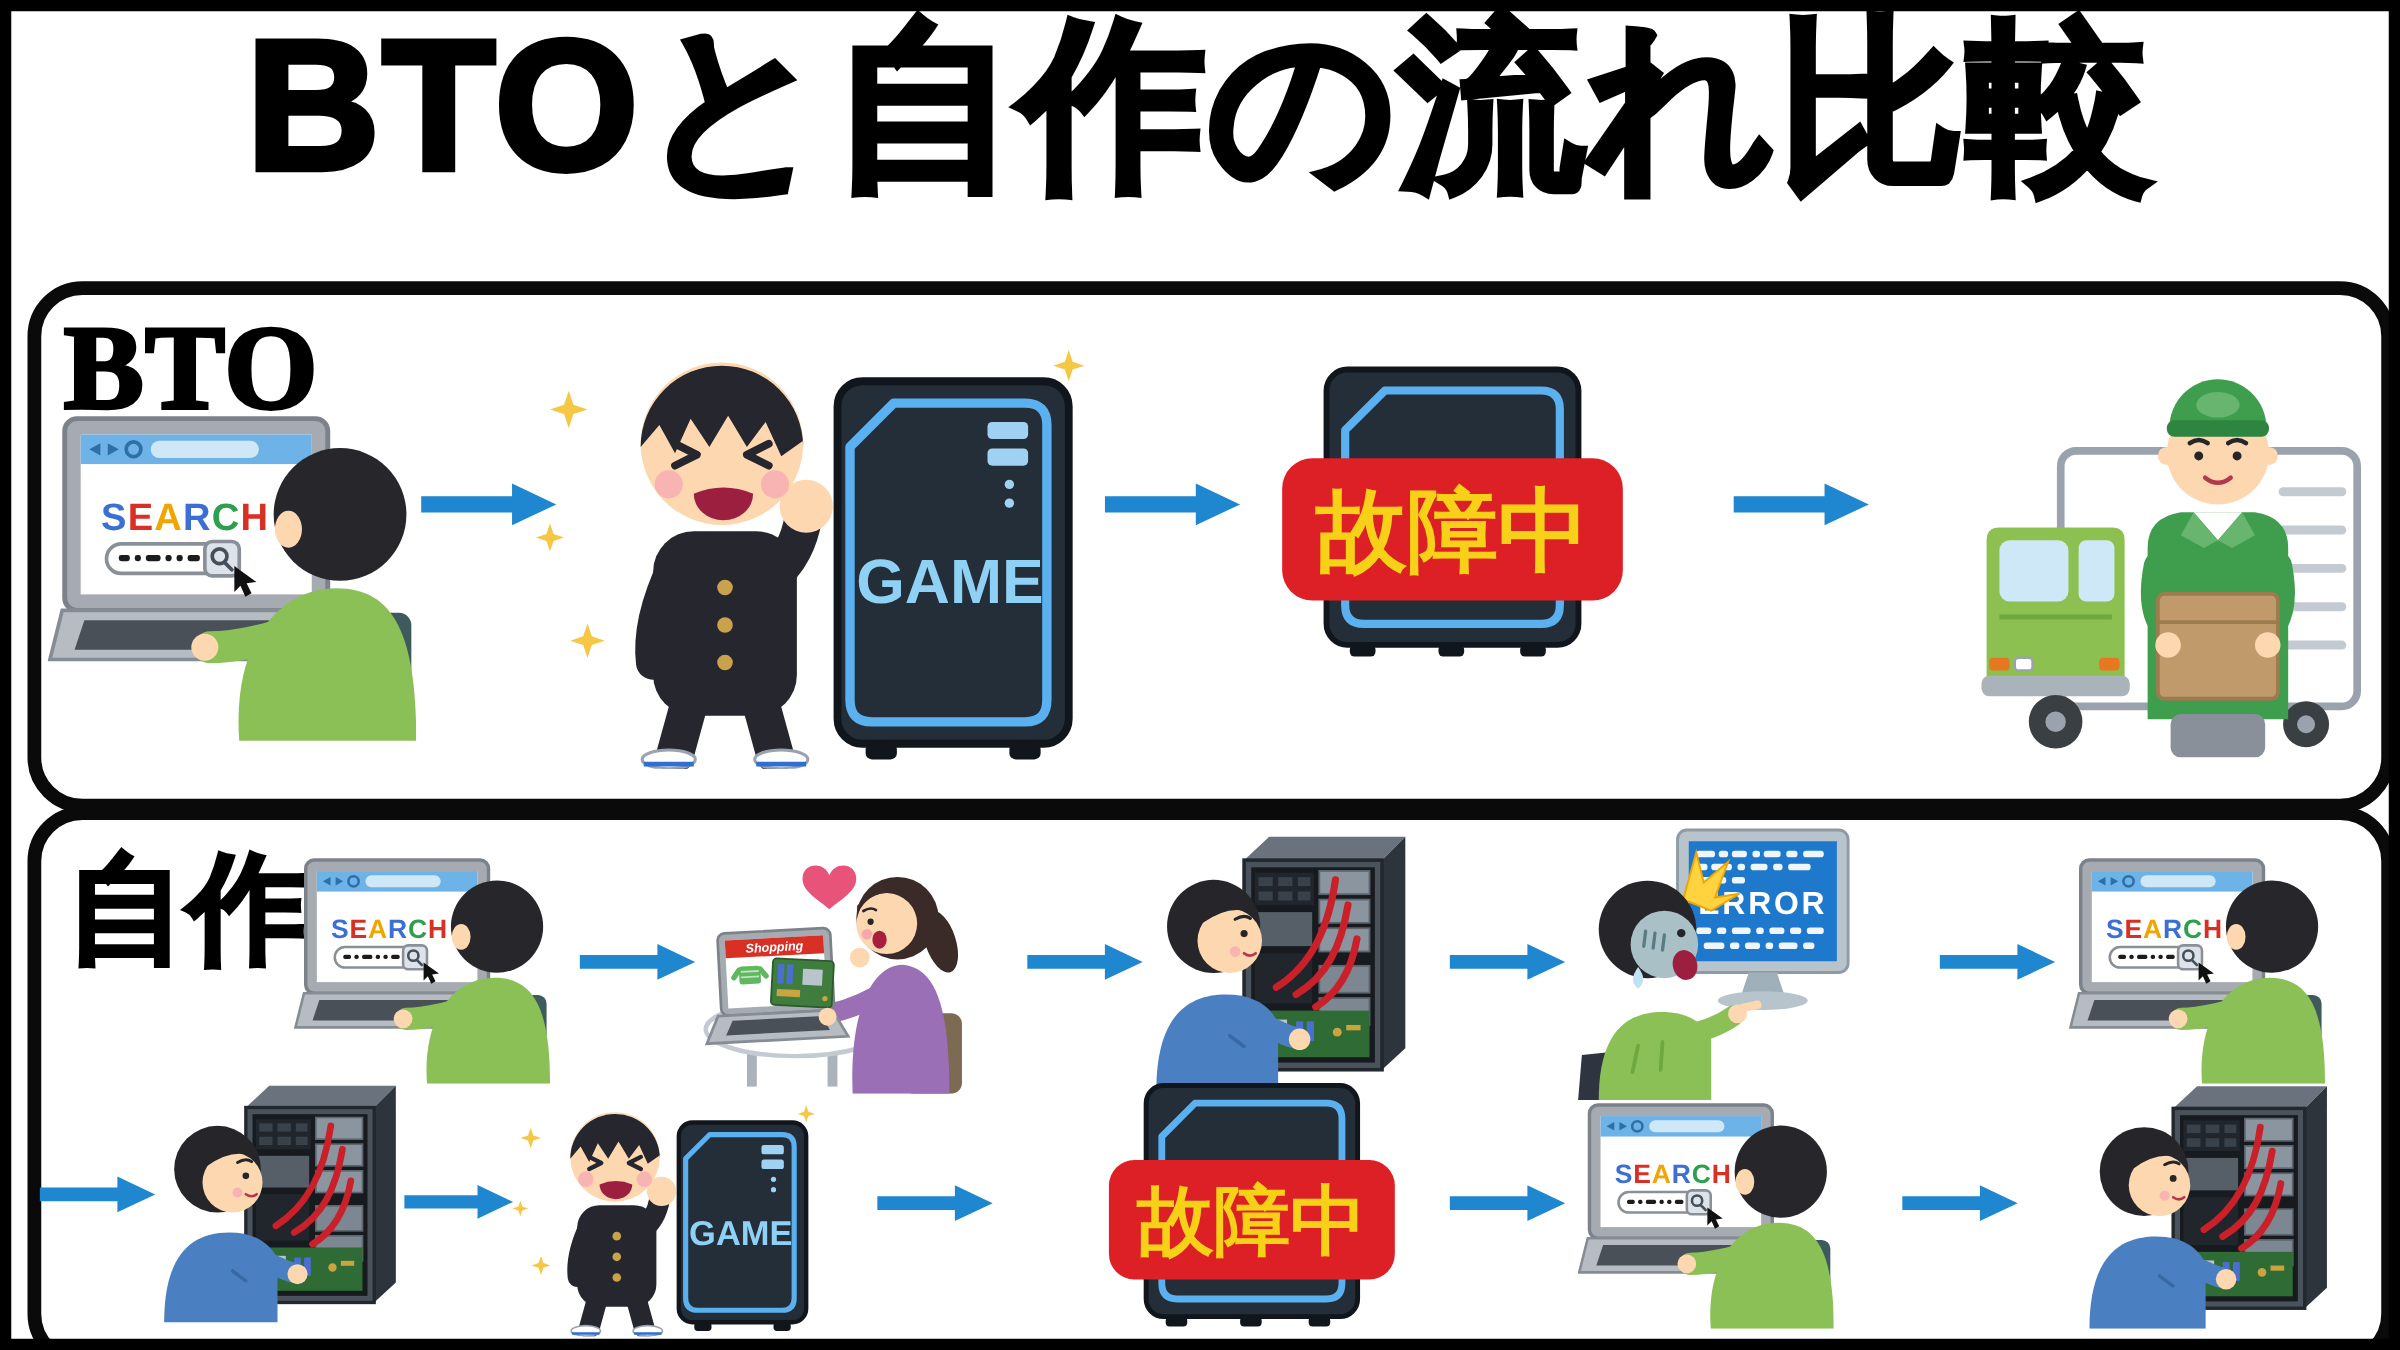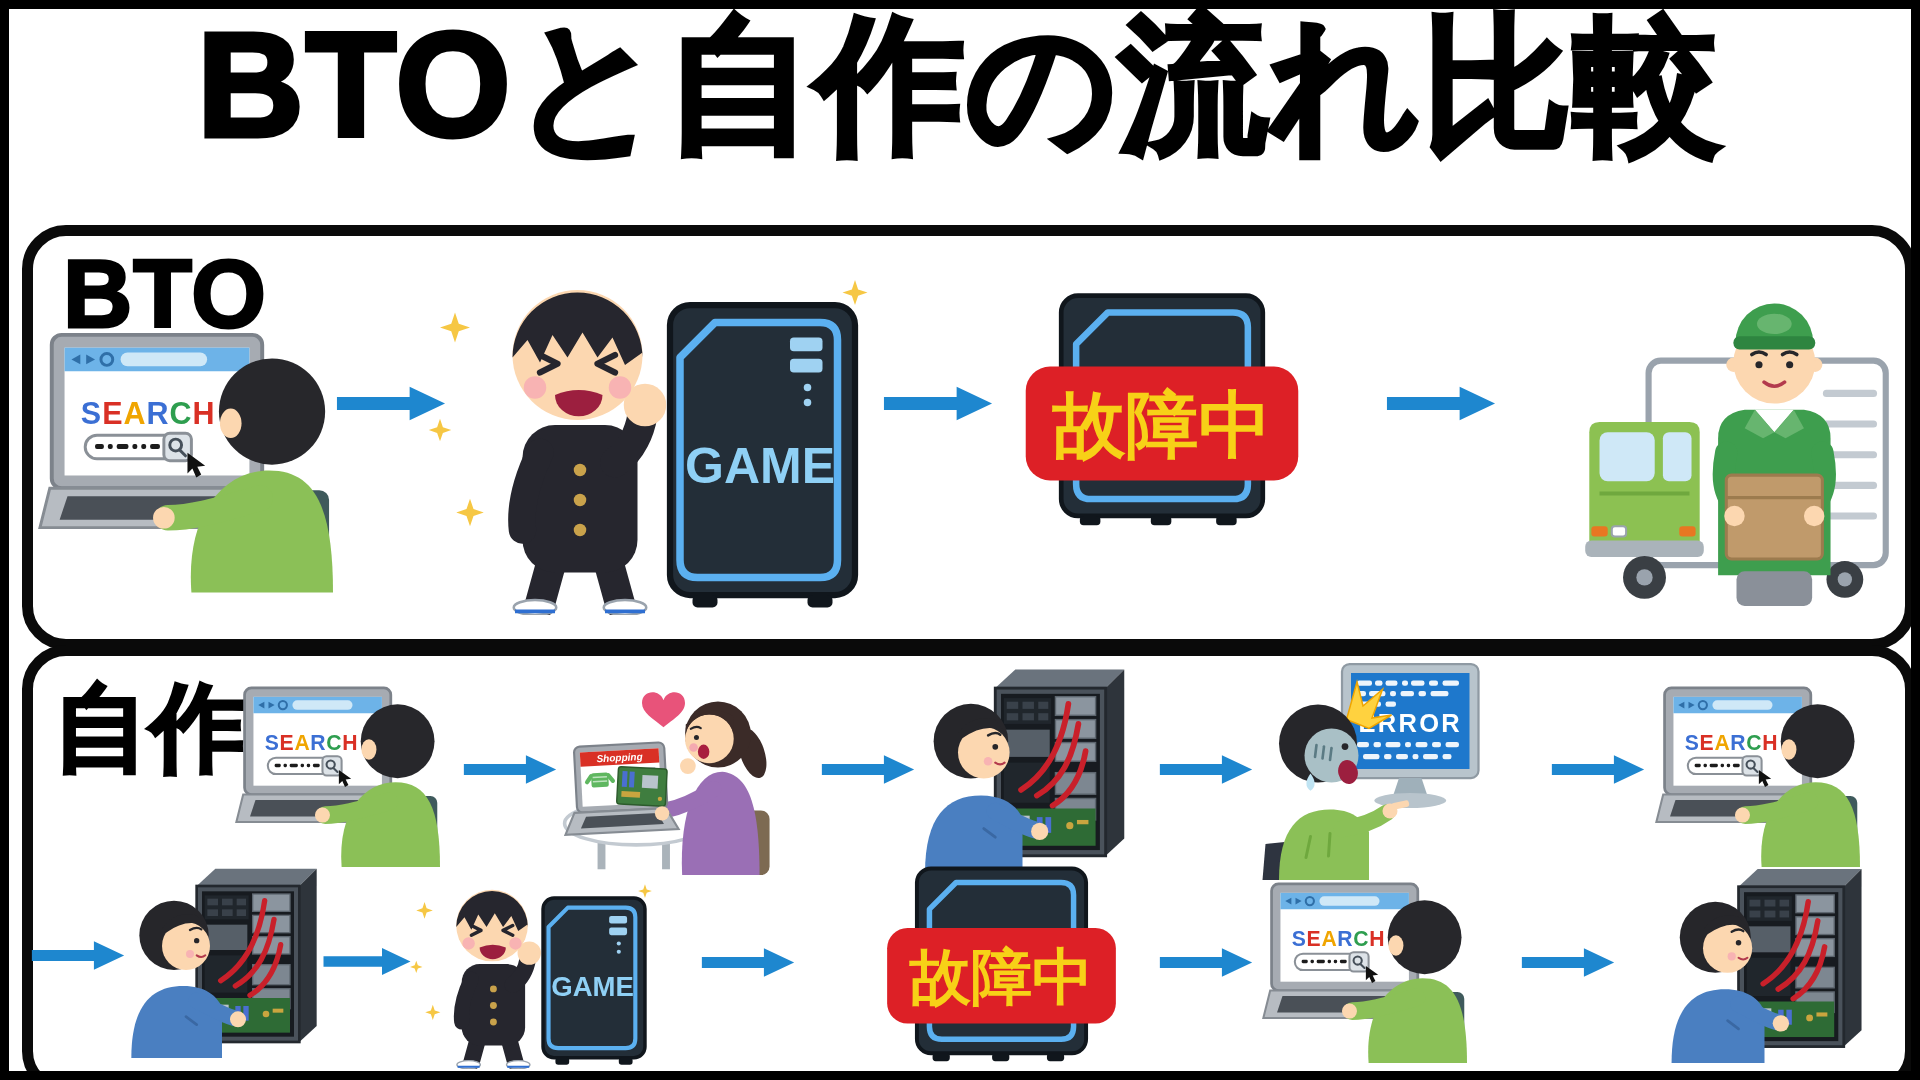--- a/index.html
+++ b/index.html
@@ -7,21 +7,21 @@
   .page{position:relative;width:1920px;height:1080px;background:#fff;overflow:hidden;}
   .frame{position:absolute;inset:0;border:9px solid #000;z-index:60;pointer-events:none;}
   .title{position:absolute;left:0;top:2px;width:100%;margin:0;text-align:center;
          font-size:148px;line-height:1.12;font-weight:900;color:#000;letter-spacing:2px;
          -webkit-text-stroke:5px #000;}
   .flow-box{position:absolute;border:11px solid #0a0a0a;border-radius:44px;background:#fff;}
   .box-bto{left:22px;top:225px;width:1872px;height:403px;}
   .box-jisaku{left:22px;top:645px;width:1872px;height:428px;}
   .box-label{position:absolute;font-weight:900;color:#000;line-height:1;
              -webkit-text-stroke:3px #000;letter-spacing:1px;}
-  .box-bto .box-label{left:30px;top:10px;font-size:96px;}
+  .box-bto .box-label{left:18px;top:10px;font-size:96px;font-family:Liberation Serif, serif;}
   .box-jisaku .box-label{left:20px;top:24px;font-size:96px;}
   .il{position:absolute;overflow:visible;}
   svg text{font-family:"Liberation Sans",sans-serif;}
   .defs{position:absolute;width:0;height:0;}
 </style>
 </head>
 <body>
 
 <div class="page">
 

